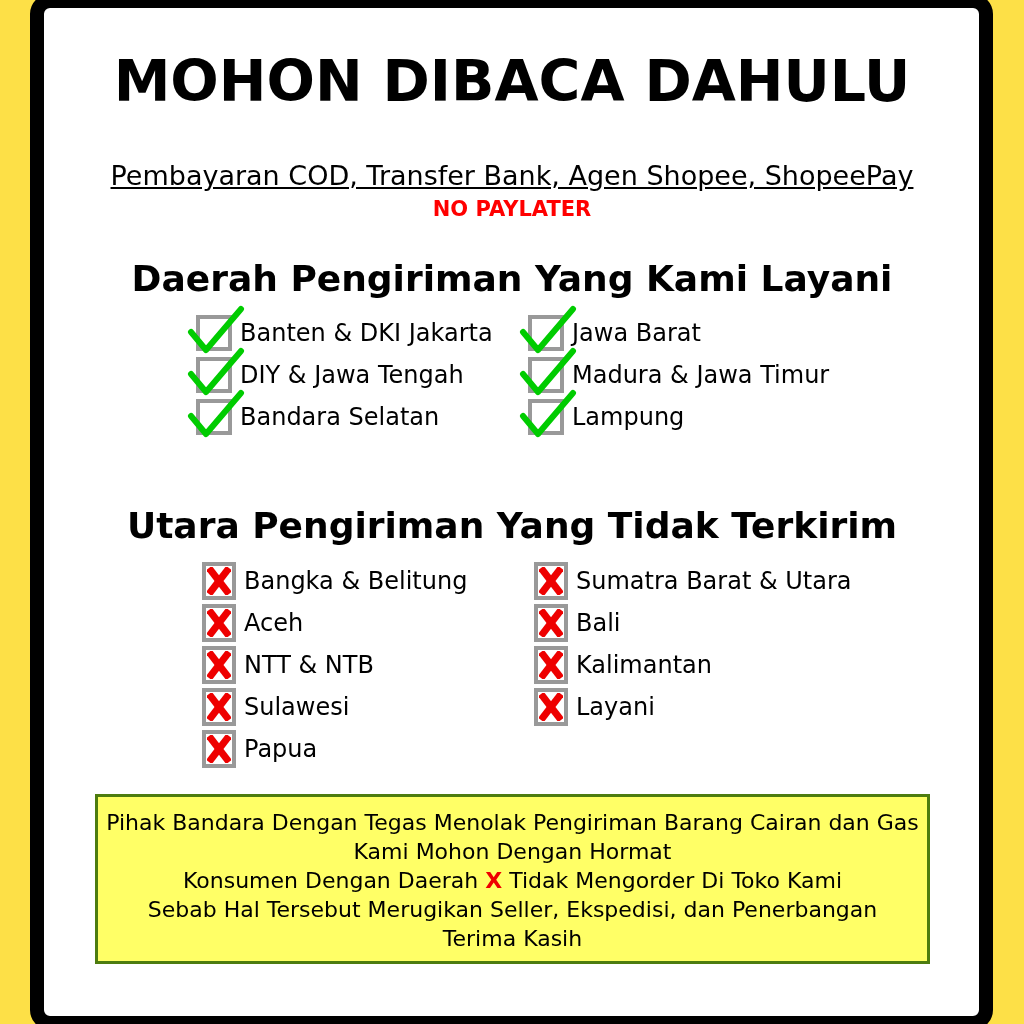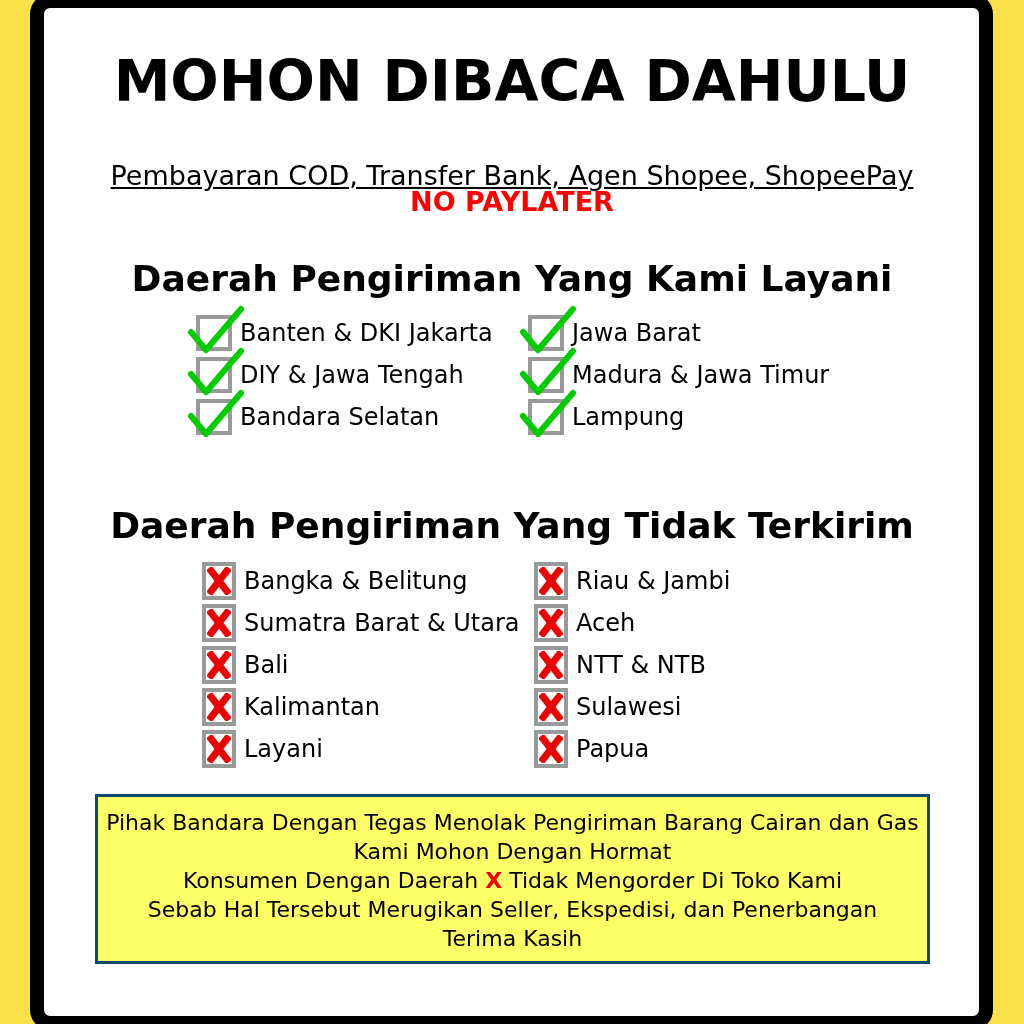--- a/index.html
+++ b/index.html
@@ -38,22 +38,22 @@
     line-height: 1.1;
     letter-spacing: 0px;
   }
   .subtitle {
     top: 160px;
     font-size: 27px;
     font-weight: 400;
     text-decoration: underline;
   }
   .paylater {
-    top: 186px;
-    font-size: 27px;
+    top: 197px;
+    font-size: 21px;
     font-weight: 700;
     color: #FF0000;
   }
   .section-heading {
     font-size: 36px;
     font-weight: 700;
   }
   .heading-served { top: 258px; }
   .heading-notserved { top: 505px; }
 
@@ -103,21 +103,21 @@
     flex: 0 0 auto;
   }
 
   .notice {
     position: absolute;
     left: 95px;
     top: 794px;
     width: 835px;
     height: 170px;
     box-sizing: border-box;
-    border: 3px solid #0c4a6e;
+    border: 3px solid #4d7c0f;
     background: #FFFF66;
     text-align: center;
     font-size: 22px;
     line-height: 29px;
     padding-top: 11px;
   }
   .notice-line { white-space: nowrap; }
   .notice-x {
     color: #EE0000;
     font-weight: 700;
@@ -180,40 +180,31 @@
     <div class="item">
       <span class="checkbox">
           <svg width="58" height="54" viewBox="0 0 58 54">
             <path d="M4 28 L19 46 L54 5" fill="none" stroke="#00CC00" stroke-width="6" stroke-linecap="round" stroke-linejoin="round"></path>
           </svg>
         </span>
       <span class="item-label">Lampung</span>
     </div>
   </div>
 
-  <div class="abs section-heading heading-notserved">Daerah Pengiriman Yang Tidak Terkirim</div>
+  <div class="abs section-heading heading-notserved">Utara Pengiriman Yang Tidak Terkirim</div>
 
   <div class="grid grid-notserved">
     <div class="item">
       <span class="xbox">
           <svg width="24" height="28" viewBox="0 0 24 28">
             <line x1="2" y1="1" x2="22" y2="27" stroke="#EE0000" stroke-width="7"></line>
             <line x1="22" y1="1" x2="2" y2="27" stroke="#EE0000" stroke-width="7"></line>
           </svg>
         </span>
       <span class="item-label">Bangka &amp; Belitung</span>
-    </div>
-    <div class="item">
-      <span class="xbox">
-          <svg width="24" height="28" viewBox="0 0 24 28">
-            <line x1="2" y1="1" x2="22" y2="27" stroke="#EE0000" stroke-width="7"></line>
-            <line x1="22" y1="1" x2="2" y2="27" stroke="#EE0000" stroke-width="7"></line>
-          </svg>
-        </span>
-      <span class="item-label">Riau &amp; Jambi</span>
     </div>
     <div class="item">
       <span class="xbox">
           <svg width="24" height="28" viewBox="0 0 24 28">
             <line x1="2" y1="1" x2="22" y2="27" stroke="#EE0000" stroke-width="7"></line>
             <line x1="22" y1="1" x2="2" y2="27" stroke="#EE0000" stroke-width="7"></line>
           </svg>
         </span>
       <span class="item-label">Sumatra Barat &amp; Utara</span>
     </div>

